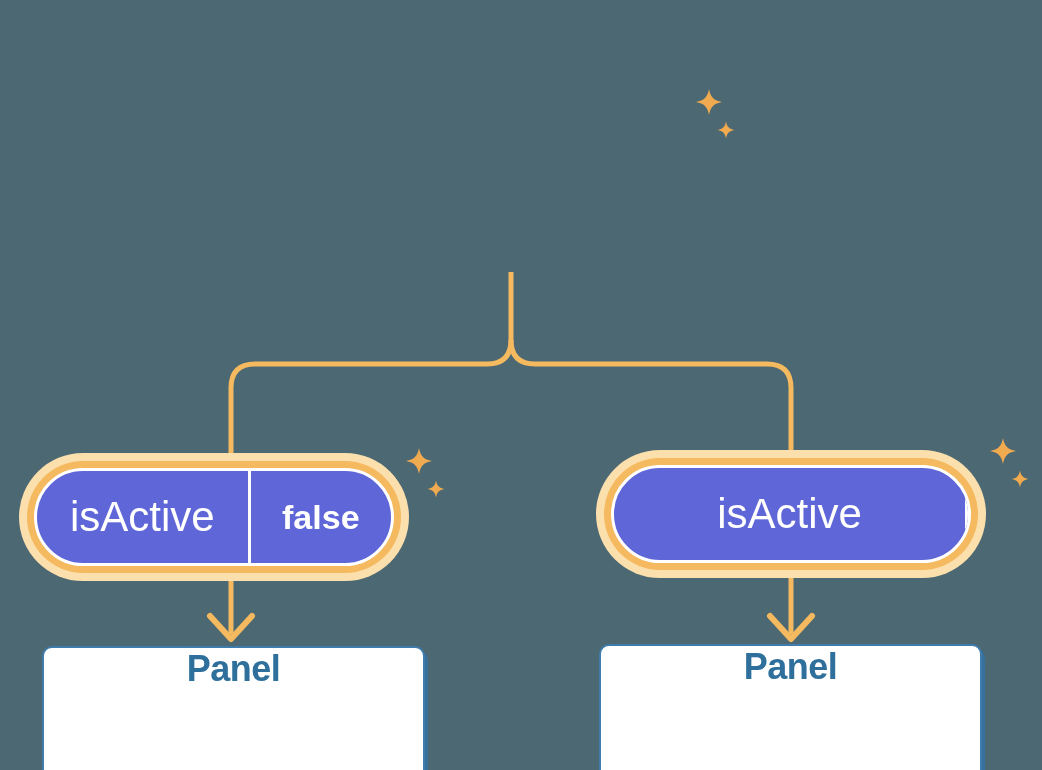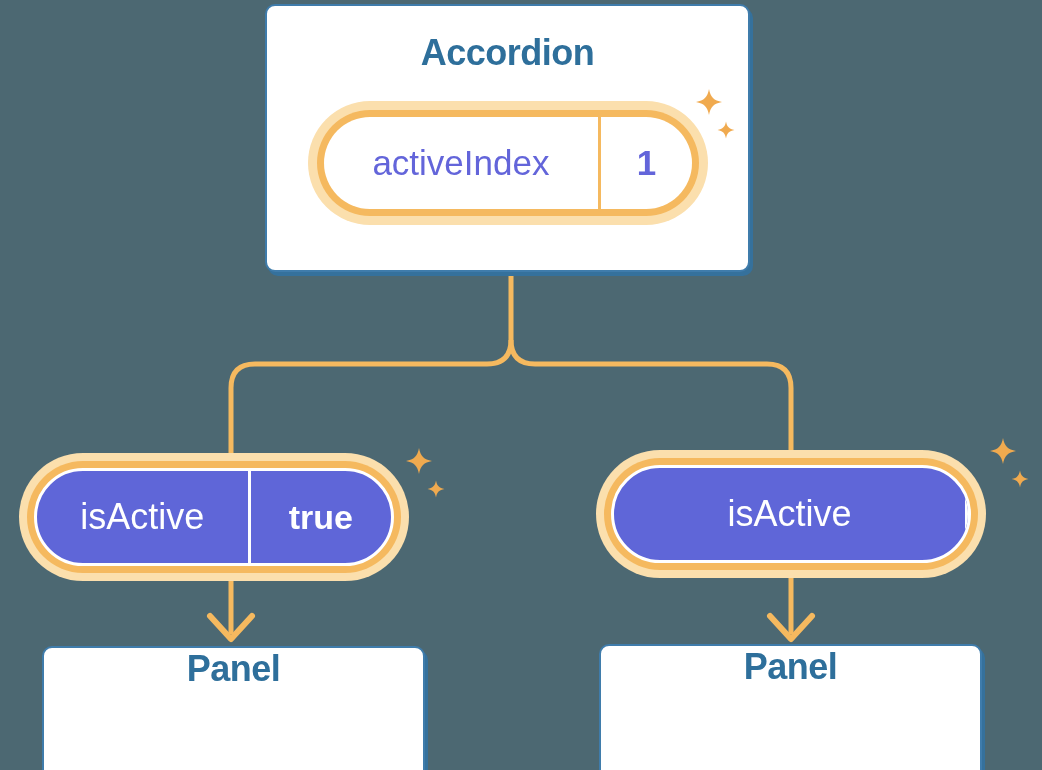--- a/index.html
+++ b/index.html
@@ -73,61 +73,50 @@
     position:absolute; z-index:2; width:390px; height:128px; box-sizing:border-box;
     background:var(--orange-glow); border-radius:64px; padding:8px;
   }
   .prop-pill .pill-ring{border-radius:56px; padding:7px;}
   .prop-inner{
     width:100%; height:100%; box-sizing:border-box;
     background:var(--pill-purple); border:3px solid var(--white);
     border-radius:49px; display:flex; align-items:stretch; overflow:hidden;
   }
   .prop-inner .sect-name{
-    flex:1.5; color:var(--white); font-size:36px;
+    flex:1.5; color:var(--white); font-size:42px;
     border-right:3px solid var(--white);
   }
   .prop-inner .sect-value{flex:1; color:var(--white); font-size:34px; font-weight:700;}
   .prop-left{left:19px; top:453px;}
   .prop-right{left:596px; top:450px;}
 </style>
 </head>
 <body>
 
 <div class="canvas">
 
   <svg class="connectors" width="1042" height="770" viewBox="0 0 1042 770">
     <path class="branch" d="M511 272 V340 Q511 364 487 364 H255 Q231 364 231 388 V634"></path>
     <path class="branch" d="M511 340 Q511 364 535 364 H767 Q791 364 791 388 V634"></path>
     <path class="arrowhead" d="M210 616 L231 639 L252 616"></path>
     <path class="arrowhead" d="M770 616 L791 639 L812 616"></path>
   </svg>
 
-  <div class="comp-box accordion-box">
-    <div class="comp-title">Accordion</div>
-    <div class="state-pill">
-      <div class="pill-ring">
-        <div class="state-inner">
-          <div class="sect sect-name">activeIndex</div>
-          <div class="sect sect-value">1</div>
-        </div>
-      </div>
-    </div>
-  </div>
 
   <svg class="sparkles" style="left:693px;top:86px" width="48" height="56" viewBox="-16 -16 48 56">
     <path d="M0 -13C1.4 -5 5 -1.4 13 0C5 1.4 1.4 5 0 13C-1.4 5 -5 1.4 -13 0C-5 -1.4 -1.4 -5 0 -13Z"></path>
     <path transform="translate(17,28) scale(0.65)" d="M0 -13C1.4 -5 5 -1.4 13 0C5 1.4 1.4 5 0 13C-1.4 5 -5 1.4 -13 0C-5 -1.4 -1.4 -5 0 -13Z"></path>
   </svg>
 
   <div class="prop-pill prop-left">
     <div class="pill-ring">
       <div class="prop-inner">
         <div class="sect sect-name">isActive</div>
-        <div class="sect sect-value">true</div>
+        <div class="sect sect-value">false</div>
       </div>
     </div>
   </div>
 
   <svg class="sparkles" style="left:403px;top:445px" width="48" height="56" viewBox="-16 -16 48 56">
     <path d="M0 -13C1.4 -5 5 -1.4 13 0C5 1.4 1.4 5 0 13C-1.4 5 -5 1.4 -13 0C-5 -1.4 -1.4 -5 0 -13Z"></path>
     <path transform="translate(17,28) scale(0.65)" d="M0 -13C1.4 -5 5 -1.4 13 0C5 1.4 1.4 5 0 13C-1.4 5 -5 1.4 -13 0C-5 -1.4 -1.4 -5 0 -13Z"></path>
   </svg>
 
   <div class="prop-pill prop-right">

